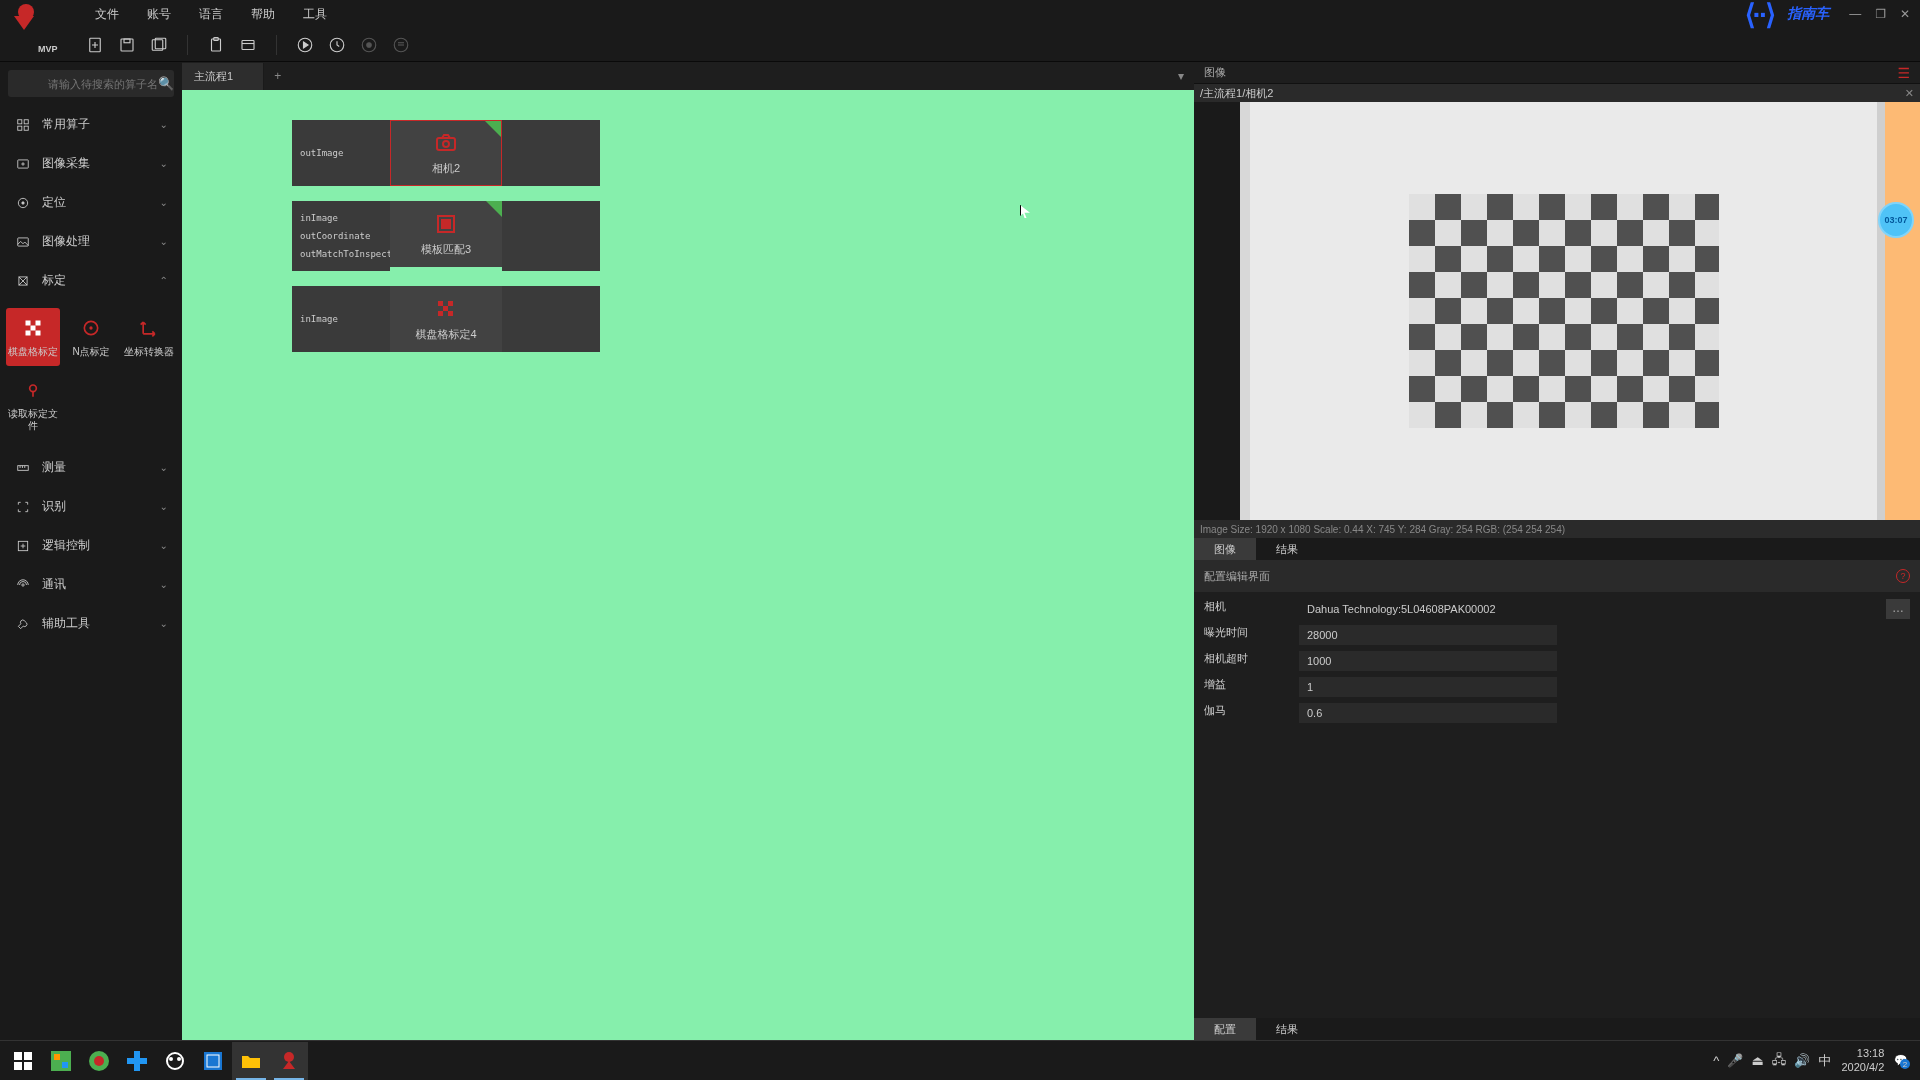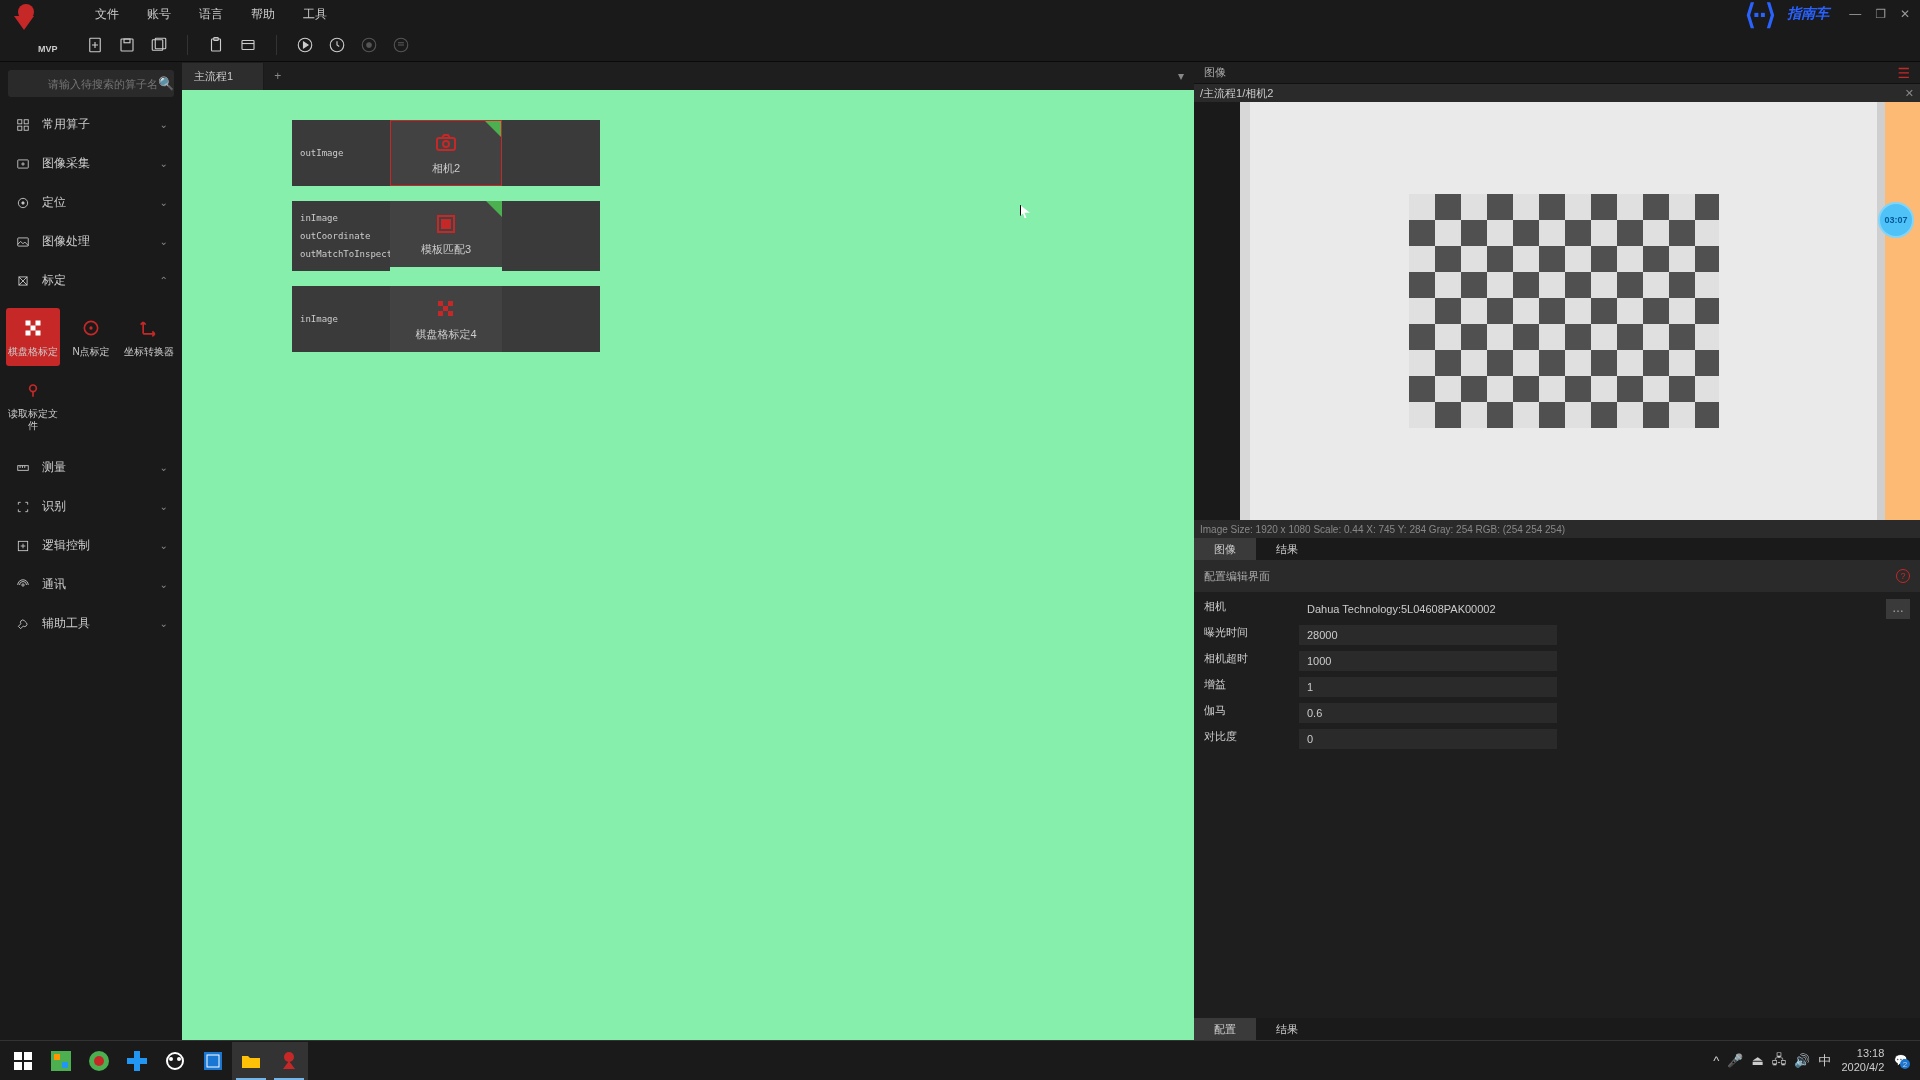--- a/index.html
+++ b/index.html
@@ -470,24 +470,20 @@
         <input class="prop-value" value="1000" style="">
       </div>
       <div class="prop-row">
         <div class="prop-label">增益</div>
         <input class="prop-value" value="1" style="">
       </div>
       <div class="prop-row">
         <div class="prop-label">伽马</div>
         <input class="prop-value" value="0.6" style="">
       </div>
-      <div class="prop-row">
-        <div class="prop-label">对比度</div>
-        <input class="prop-value" value="0" style="">
-      </div>
     </div>
     <div class="rp-bottom-tabs">
       <div class="rp-tab active">配置</div>
       <div class="rp-tab">结果</div>
     </div>
   </div>
 </div>
 
 <div class="cursor"></div>
 

